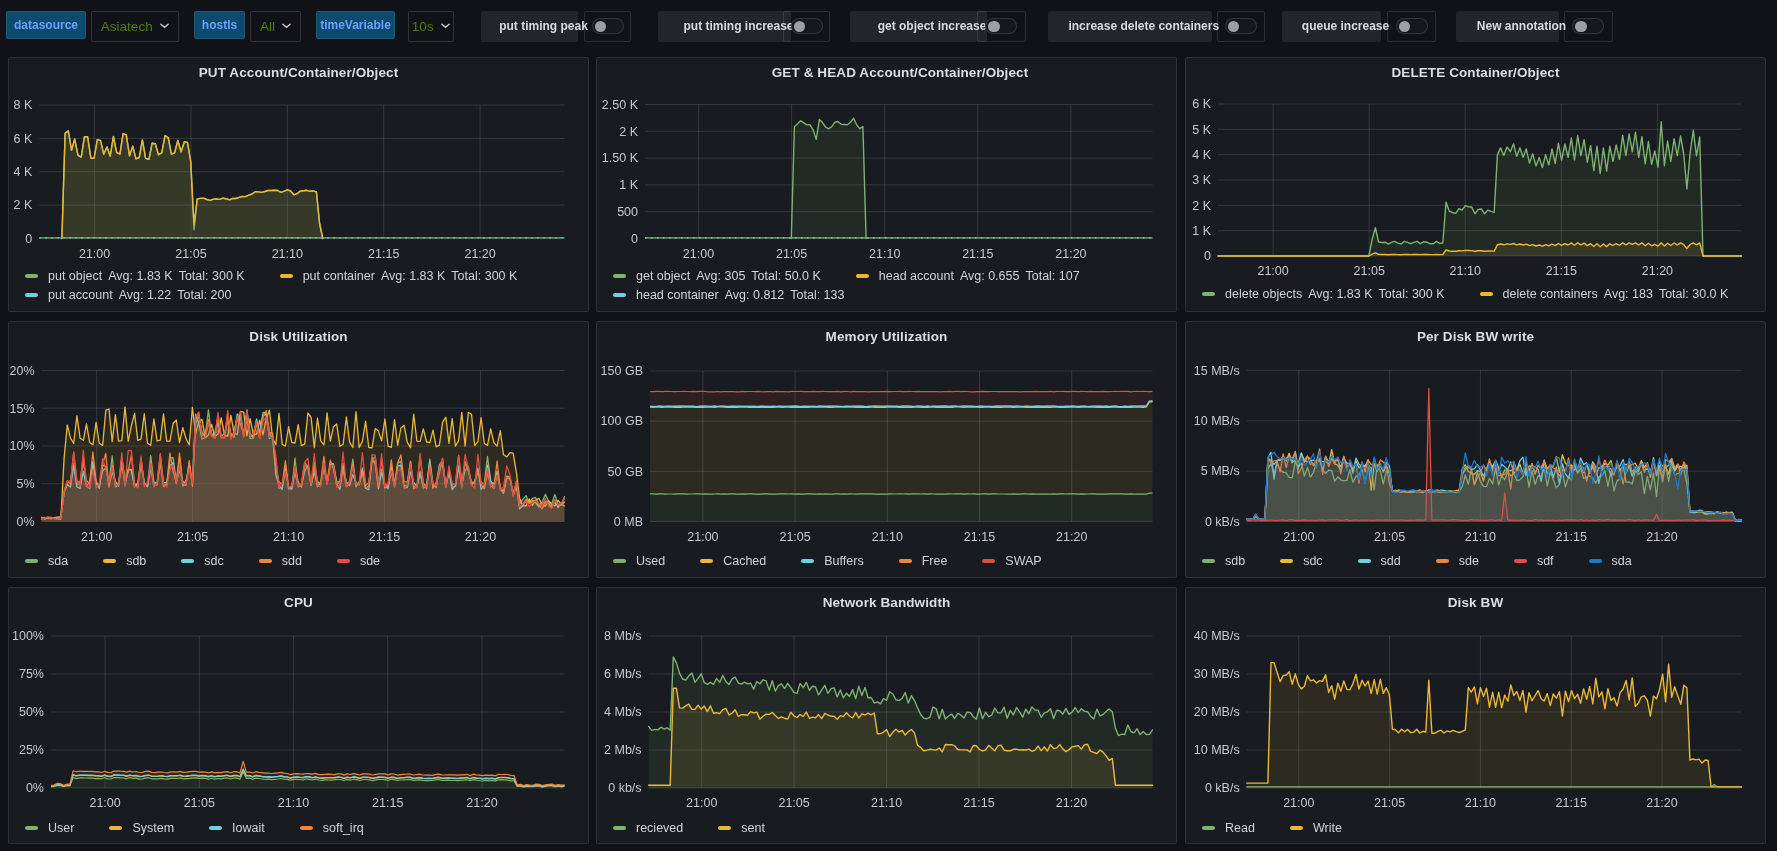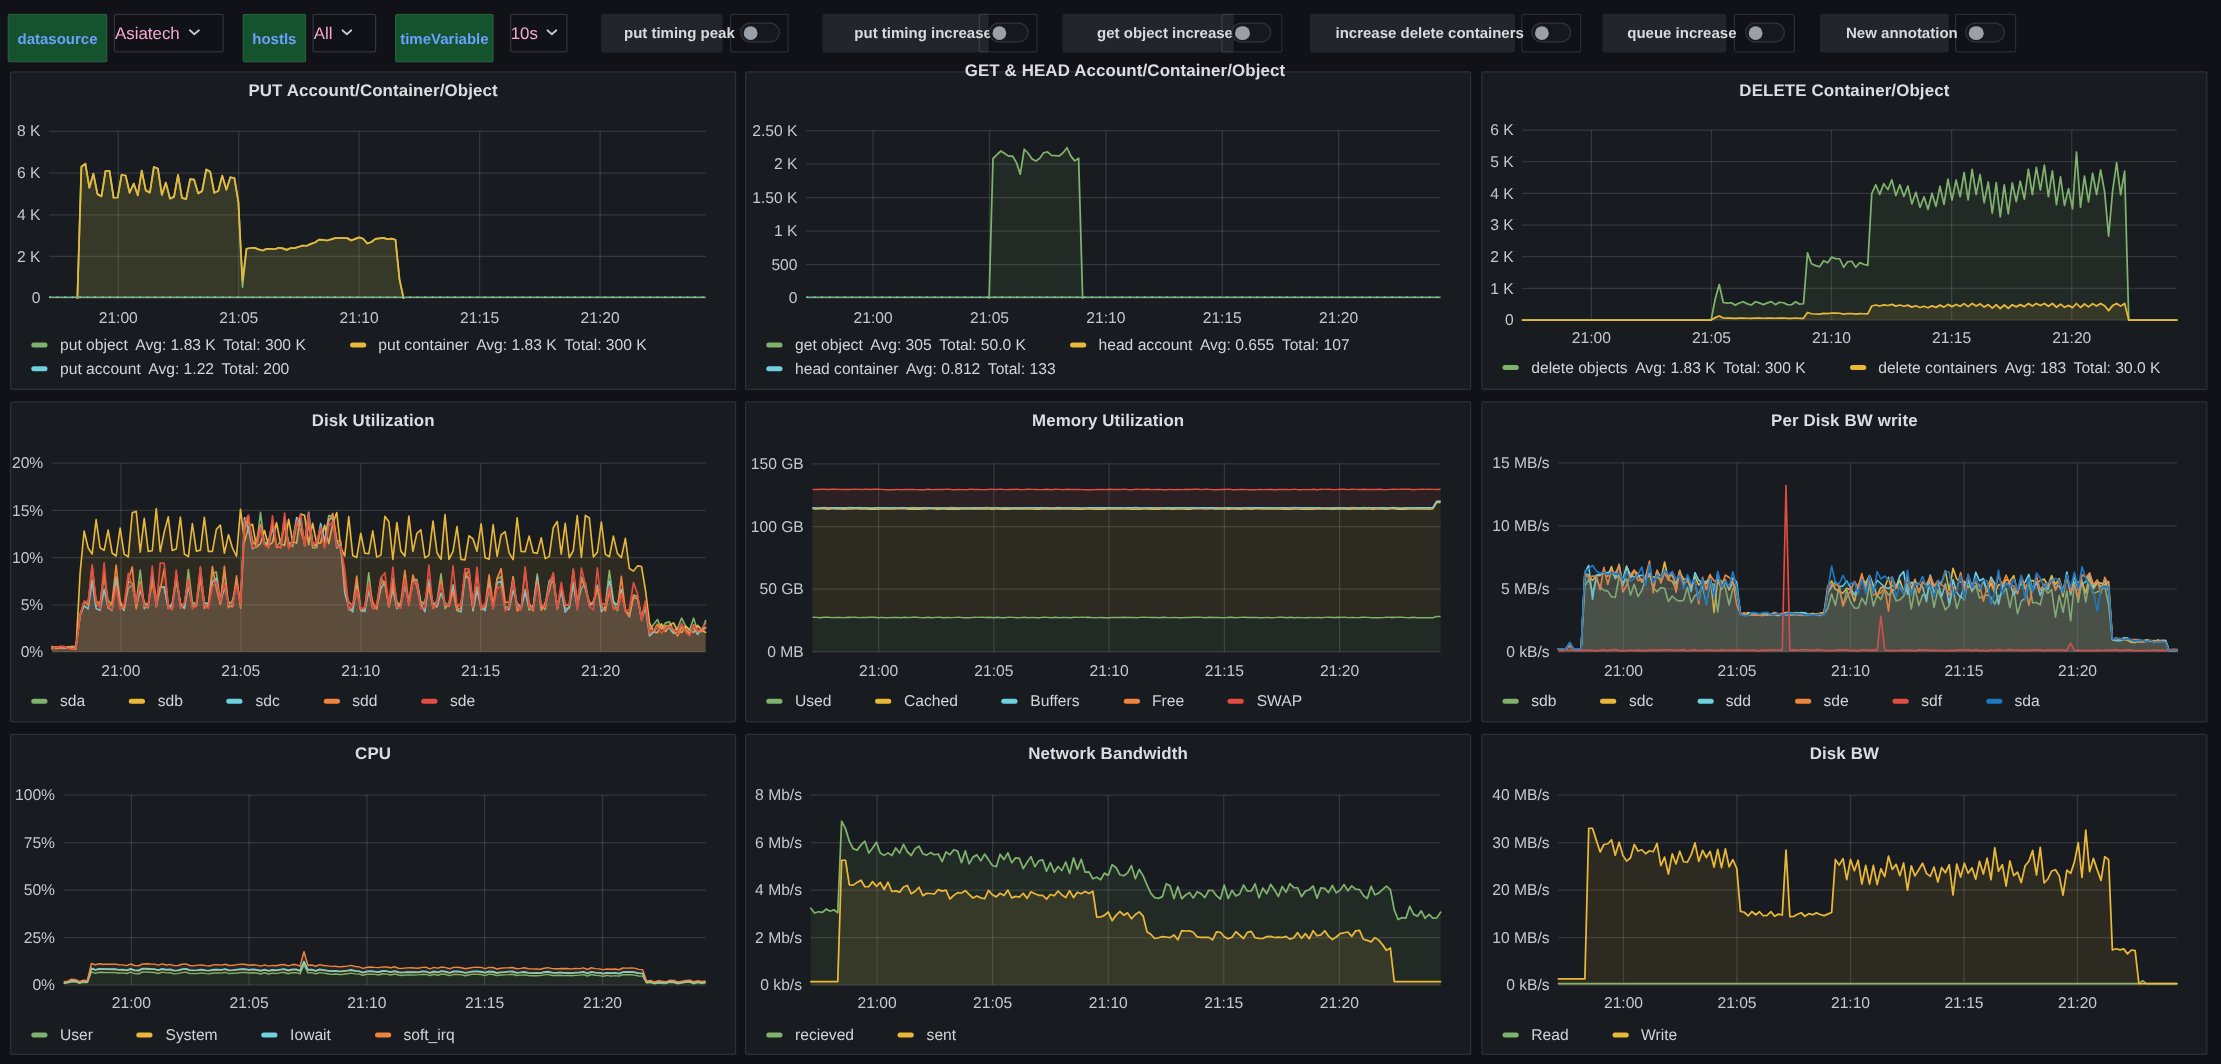--- a/index.html
+++ b/index.html
@@ -6,24 +6,24 @@
   font-family:"Liberation Sans", sans-serif; }
 .panel { position:absolute; background:#181b1f; border:1px solid rgba(204,204,220,0.12); border-radius:2px; }
 .ptitle { position:absolute; text-align:center; color:#dcdde1; font-size:13.5px; font-weight:700; letter-spacing:0.1px; }
 .chart { position:absolute; }
 .ax { font-family:"Liberation Sans",sans-serif; font-size:12.5px; fill:#c7c8ce; }
 .lrow { position:absolute; display:flex; align-items:center; height:17px; white-space:nowrap;gap:26px; }
 .li { display:inline-flex; align-items:center; margin-right:9px; }
 .lm { display:inline-block; width:13px; height:4px; border-radius:2px; margin-right:10px; }
 .ln { color:#d2d3d8; font-size:12.5px; }
 .lv { color:#d2d3d8; font-size:12.5px; margin-left:6px; }
-.vlabel { position:absolute; top:11px; height:39px; background:#14532d; border:1px solid rgba(204,204,220,0.10);
+.vlabel { position:absolute; top:11px; height:28px; background:#0c4a6e; border:1px solid rgba(204,204,220,0.10);
   border-radius:2px; color:#6e9fff; font-size:12px; font-weight:700; display:flex; align-items:center; justify-content:center; white-space:nowrap; }
 .vselect { position:absolute; top:11px; height:30.5px; background:#111217; border:1px solid rgba(204,204,220,0.18);
-  border-radius:2px; color:#f9a8d4; font-size:13.5px; display:flex; align-items:center; white-space:nowrap; }
+  border-radius:2px; color:#4d7c0f; font-size:13.5px; display:flex; align-items:center; justify-content:center; white-space:nowrap; }
 .tlabel { position:absolute; top:11px; height:30.5px; background:#22252b; border-radius:2px; color:#d9dadd;
   font-size:12px; font-weight:700; display:flex; align-items:center; justify-content:center; white-space:nowrap;padding-left:28px; }
 .tbox { position:absolute; top:11px; height:30.5px; border:1px solid rgba(204,204,220,0.14); border-radius:2px;
   display:flex; align-items:center; justify-content:center; }
 .tpill { width:32px; height:16px; border-radius:8px; background:#16181e; border:1px solid rgba(204,204,220,0.16); position:relative; }
 .tknob { position:absolute; left:2px; top:1.5px; width:11.5px; height:11.5px; border-radius:50%; background:#9a9fa8; }
 </style></head>
 <body>
 <div class="vlabel" style="left:6.0px;width:80.0px">datasource</div>
 <div class="vselect" style="left:91.0px;width:87.5px">
@@ -85,21 +85,21 @@
 <div class="panel" style="left:8px;top:57px;width:581px;height:255px"></div>
 <div class="panel" style="left:8px;top:321px;width:581px;height:257px"></div>
 <div class="panel" style="left:8px;top:587px;width:581px;height:257px"></div>
 <div class="panel" style="left:596px;top:57px;width:581px;height:255px"></div>
 <div class="panel" style="left:596px;top:321px;width:581px;height:257px"></div>
 <div class="panel" style="left:596px;top:587px;width:581px;height:257px"></div>
 <div class="panel" style="left:1185px;top:57px;width:581px;height:255px"></div>
 <div class="panel" style="left:1185px;top:321px;width:581px;height:257px"></div>
 <div class="panel" style="left:1185px;top:587px;width:581px;height:257px"></div>
 <div class="ptitle" style="left:8px;top:65px;width:581px">PUT Account/Container/Object</div>
-<div class="ptitle" style="left:596px;top:49px;width:608px">GET &amp; HEAD Account/Container/Object</div>
+<div class="ptitle" style="left:596px;top:65px;width:608px">GET &amp; HEAD Account/Container/Object</div>
 <div class="ptitle" style="left:1185px;top:65px;width:581px">DELETE Container/Object</div>
 <div class="ptitle" style="left:8px;top:329px;width:581px">Disk Utilization</div>
 <div class="ptitle" style="left:596px;top:329px;width:581px">Memory Utilization</div>
 <div class="ptitle" style="left:1185px;top:329px;width:581px">Per Disk BW write</div>
 <div class="ptitle" style="left:8px;top:595px;width:581px">CPU</div>
 <div class="ptitle" style="left:596px;top:595px;width:581px">Network Bandwidth</div>
 <div class="ptitle" style="left:1185px;top:595px;width:581px">Disk BW</div>
 <svg class="chart" style="left:8.0px;top:57.0px" width="581" height="255" viewBox="0 0 581 255">
     <line x1="31.3" y1="181.5" x2="556.5" y2="181.5" stroke="rgba(204,204,220,0.16)" stroke-width="1"></line>
     <text x="24.3" y="185.7" text-anchor="end" class="ax">0</text>

